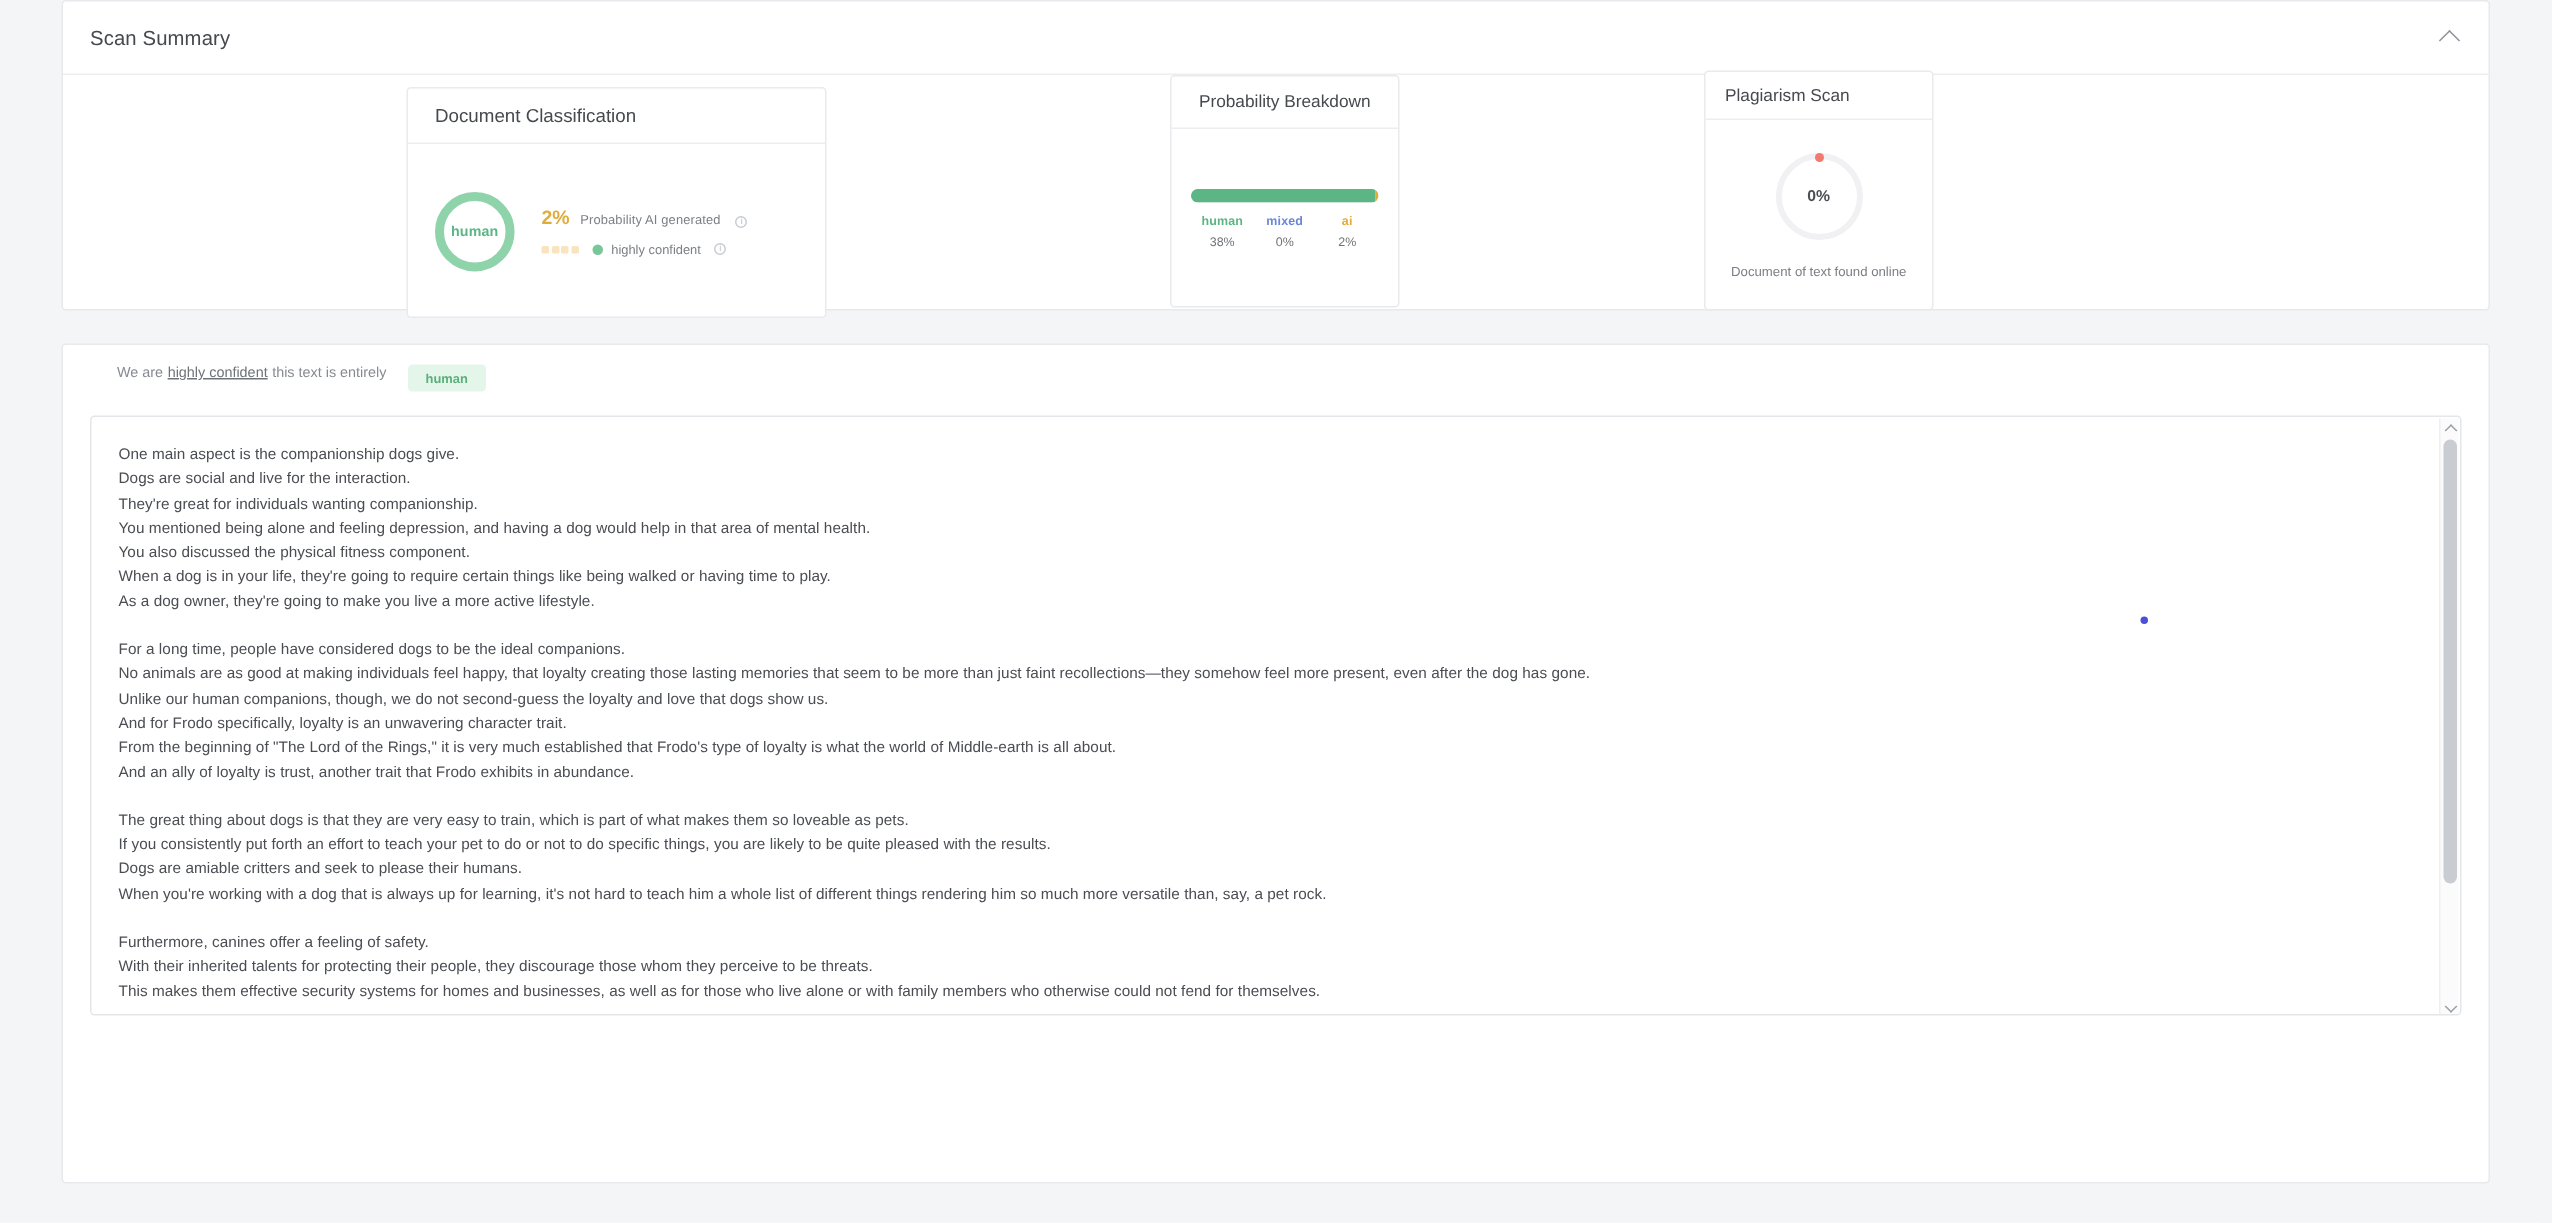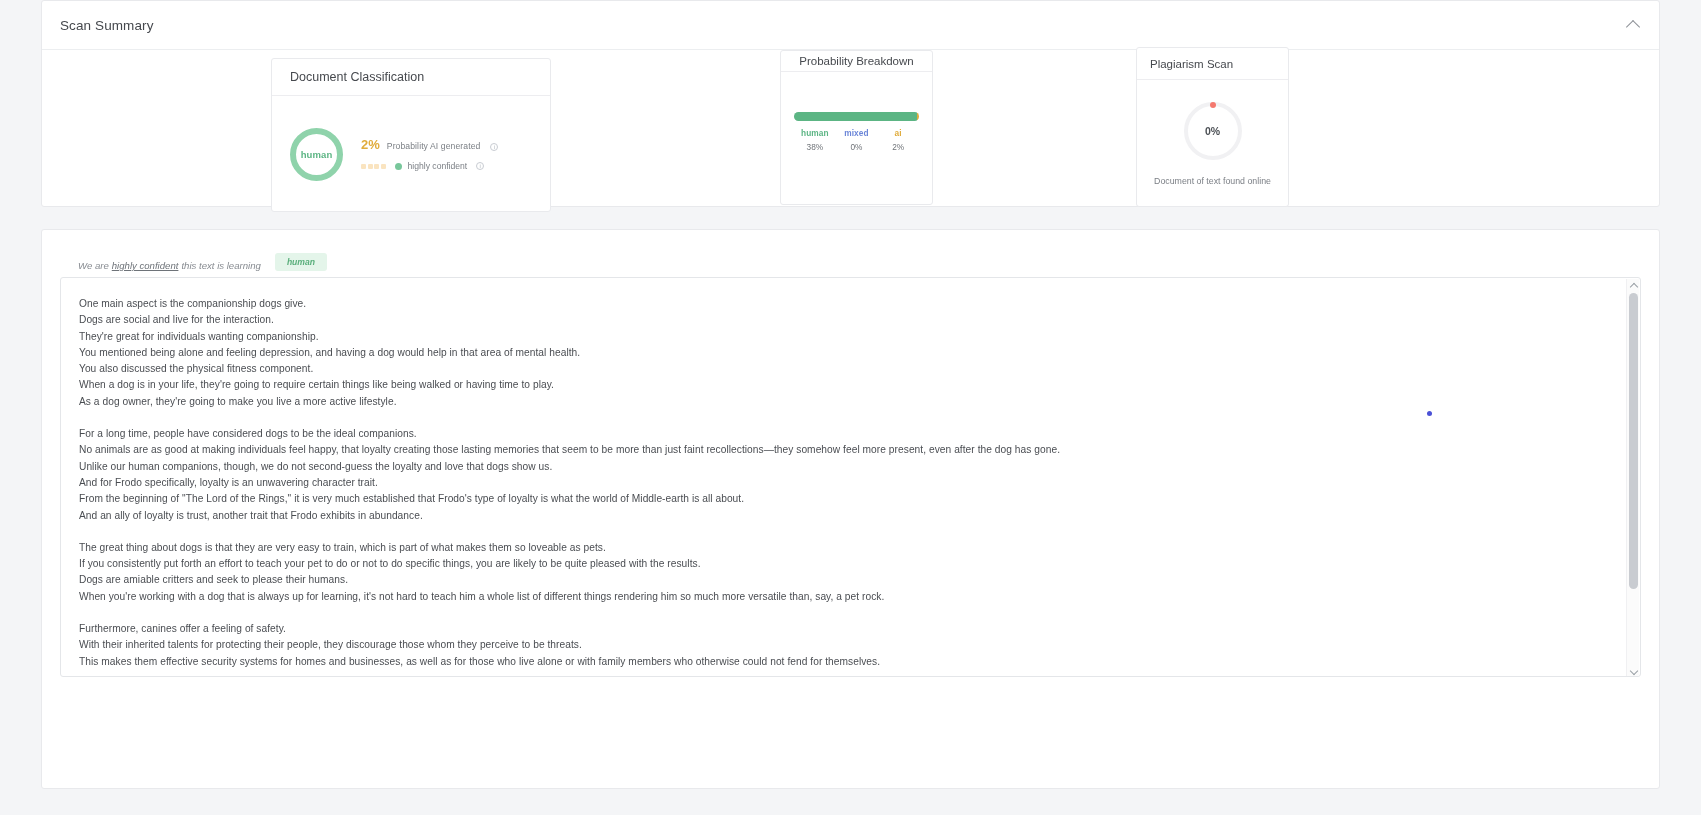--- a/index.html
+++ b/index.html
@@ -143,21 +143,21 @@
     background: #78c79b;
     margin-left: 3px;
   }
   .conf-text { font-size: 8.6px; color: #7c8086; }
 
   
   #card-prob {
     left: 738px; top: 0px;
     width: 153px; height: 155px;
   }
-  #card-prob .card-head { height: 21px; justify-content: center; padding: 0 10px; text-align: right; }
+  #card-prob .card-head { height: 35px; justify-content: center; padding: 0 10px; text-align: right; }
   #card-prob .card-head-title { font-size: 11.5px; }
   #card-prob .card-body {
     height: 120px;
     display: flex;
     flex-direction: column;
     justify-content: center;
     padding: 0 13px;
   }
   .stack-bar {
     height: 9px;
@@ -222,27 +222,26 @@
   }
 
   
   #basic-scan {
     margin-top: 22px;
     height: 560px;
   }
   .bs-body { padding: 13px 18px 0 18px; }
   .confidence-line {
     display: flex;
-    align-items: flex-end;
+    align-items: flex-start;
     gap: 0px;
     padding-left: 18px;
     font-size: 9.6px;
     color: #878b91;
     height: 28px;
-    font-style: italic;
   }
   .confidence-line .u {
     text-decoration: underline;
     color: #6e7379;
     margin: 0 3px;
   }
   .badge-human {
     margin-left: 14px;
     background: #e4f5ea;
     color: #5aaf7c;
@@ -402,21 +401,21 @@
 
     </div>
   </section>
 
   <section class="panel" id="basic-scan">
 
     <div class="bs-body">
       <div class="confidence-line">
         <span>We are</span>
         <span class="u">highly confident</span>
-        <span>this text is learning</span>
+        <span>this text is entirely</span>
         <span class="badge-human">human</span>
       </div>
 
       <div class="text-box">
         <div class="text-inner" id="text-inner"><p>One main aspect is the companionship dogs give.
 Dogs are social and live for the interaction.
 They're great for individuals wanting companionship.
 You mentioned being alone and feeling depression, and having a dog would help in that area of mental health.
 You also discussed the physical fitness component.
 When a dog is in your life, they're going to require certain things like being walked or having time to play.

